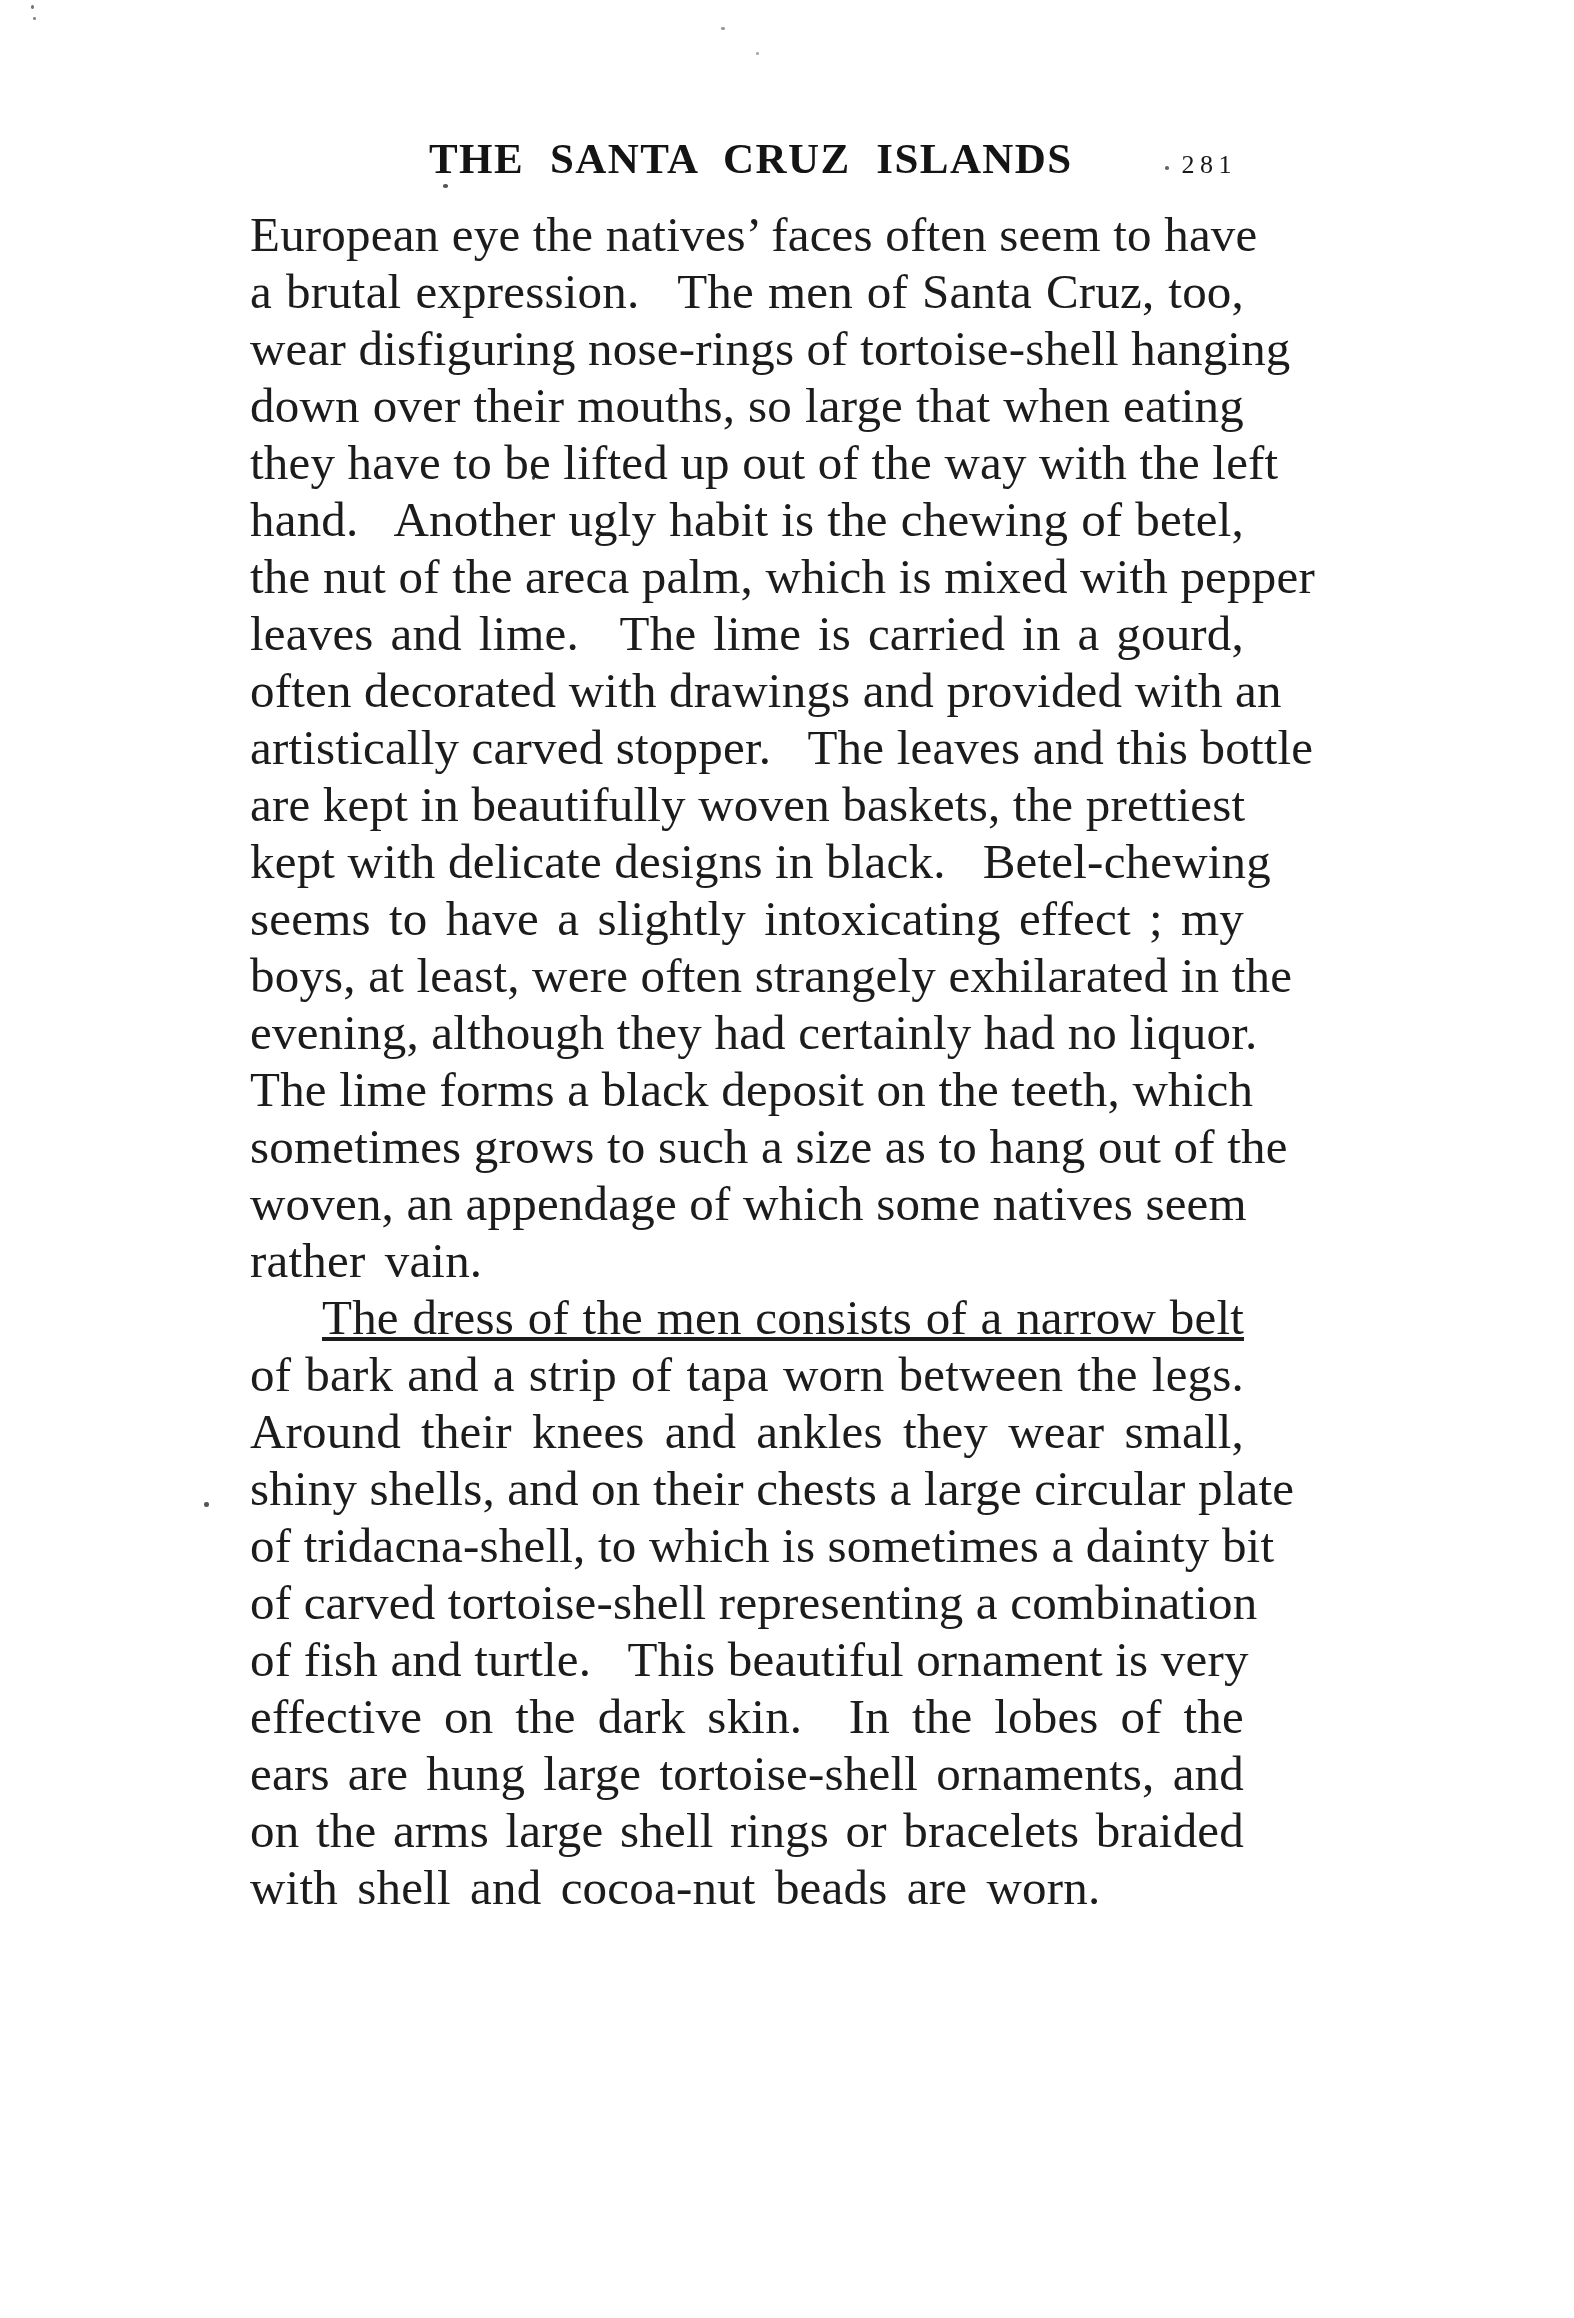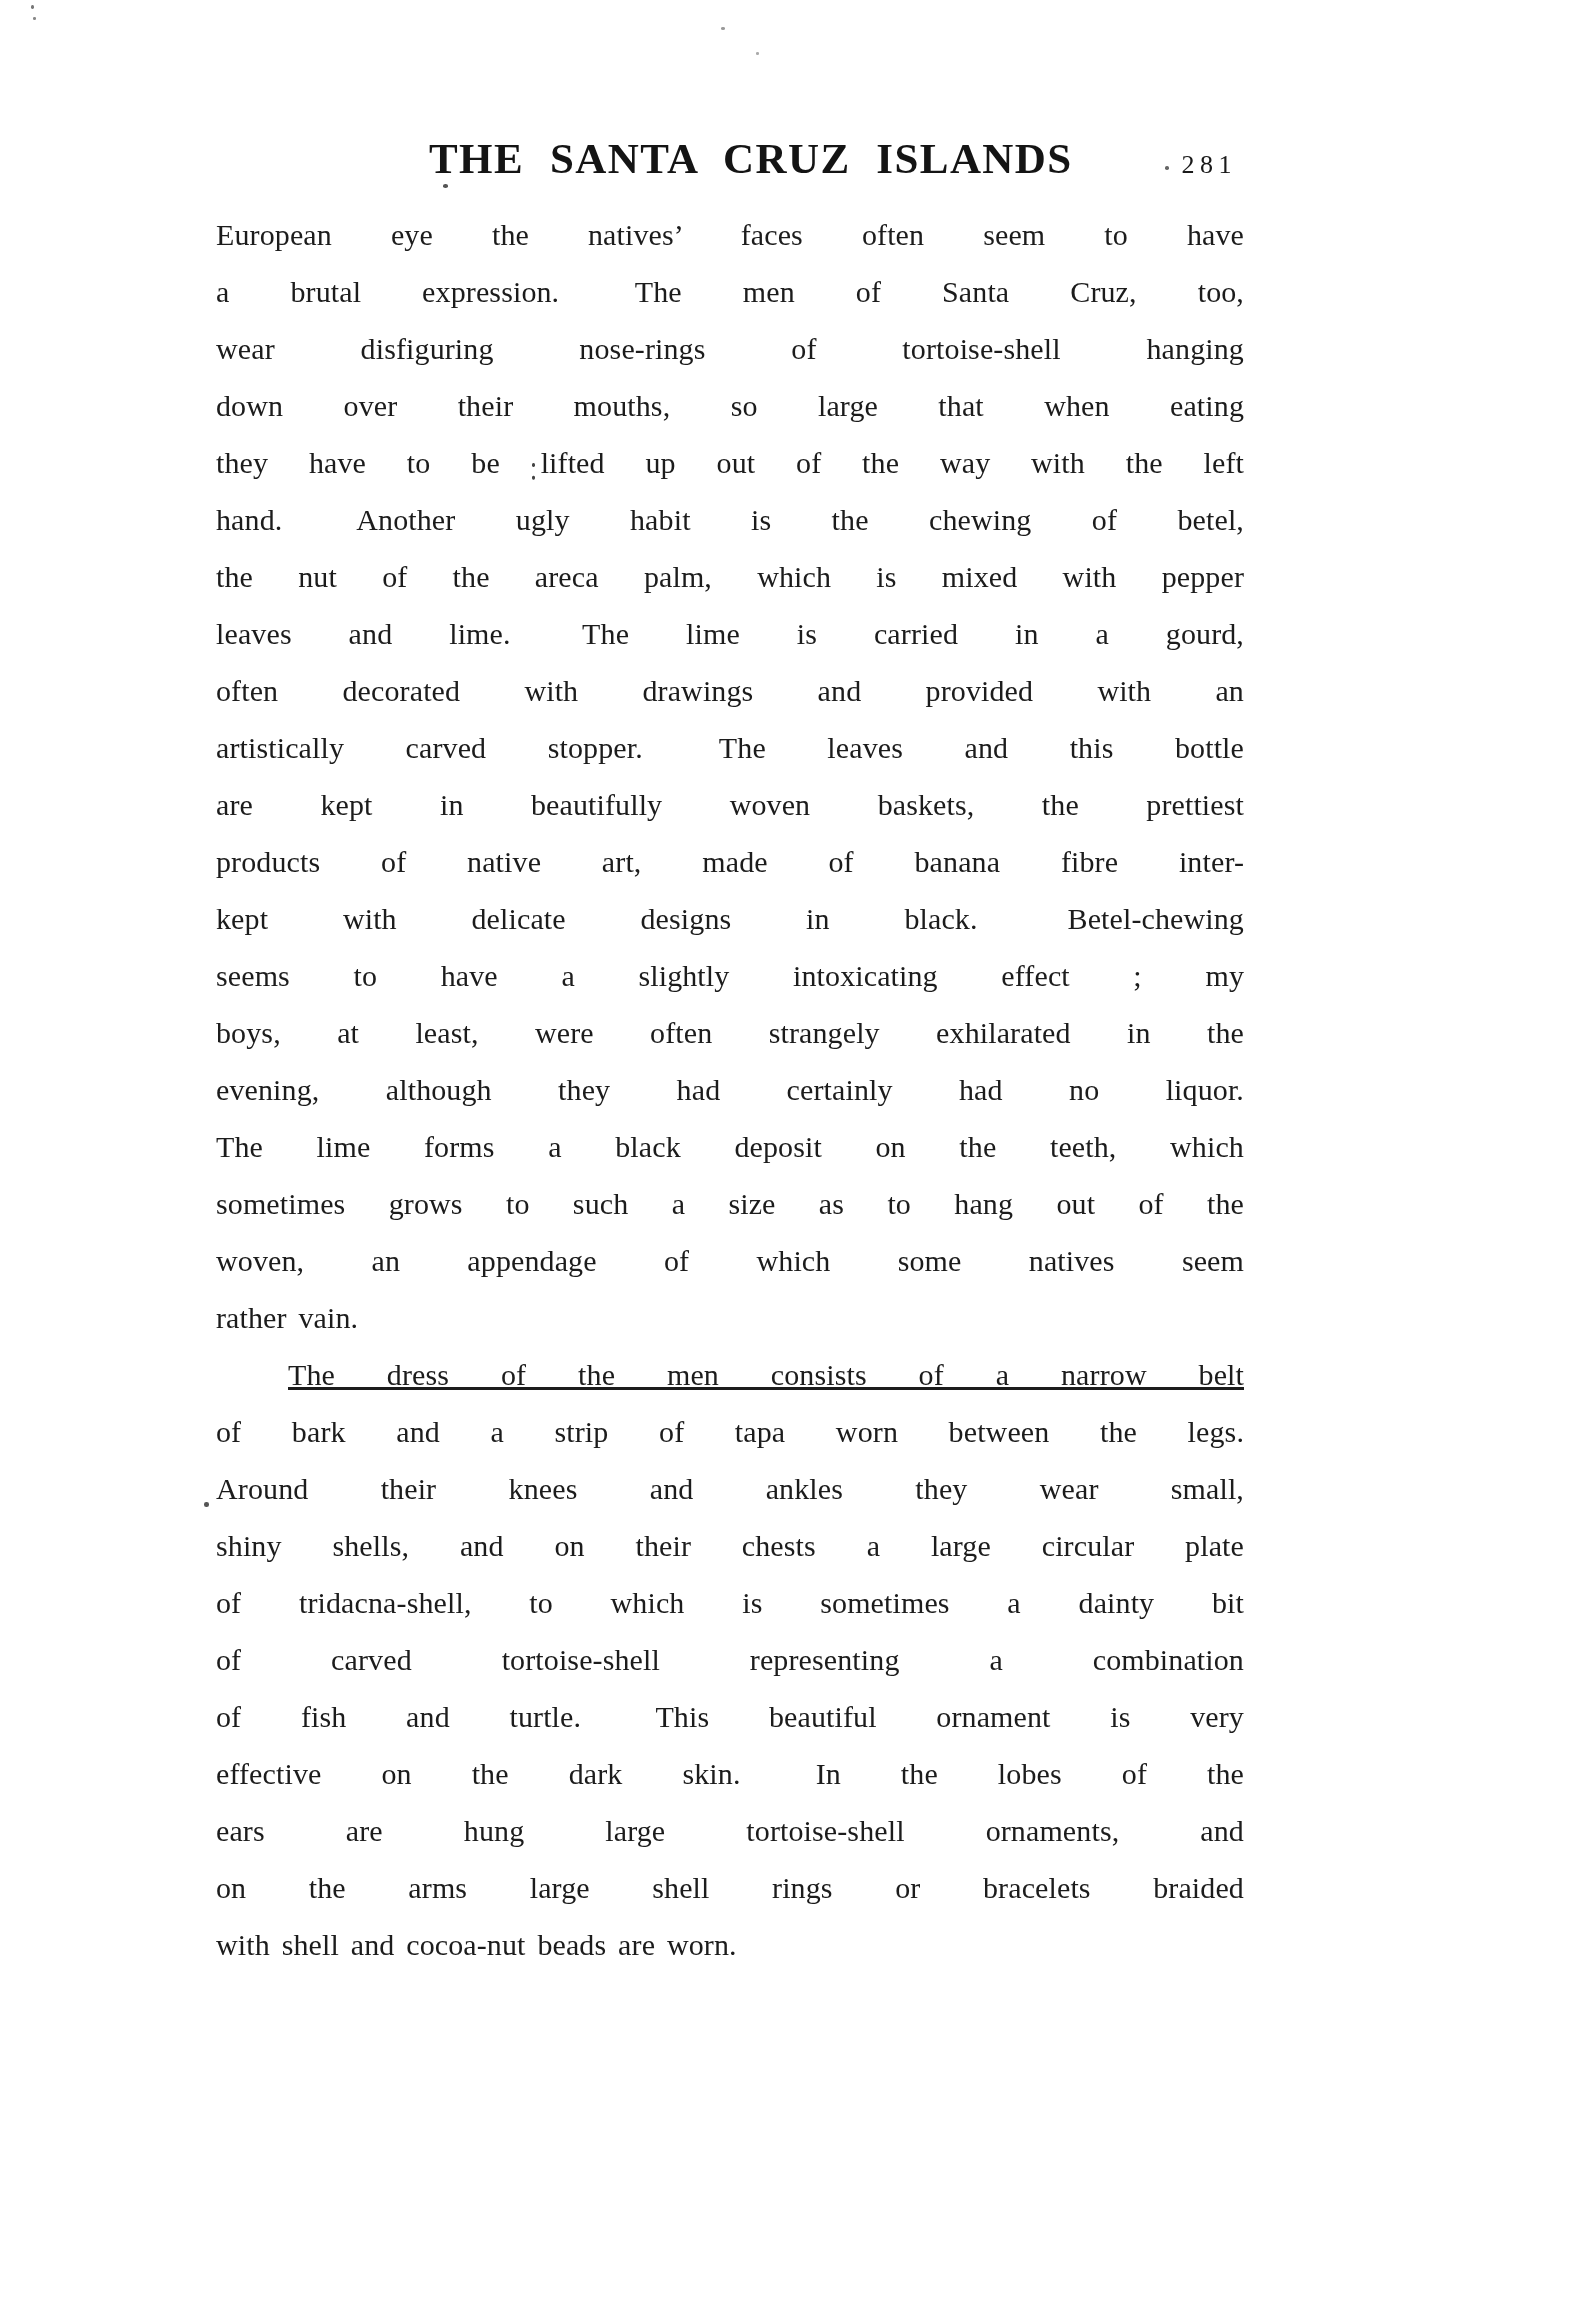--- a/index.html
+++ b/index.html
@@ -43,29 +43,30 @@
     color: #1a1a1a;
   }
   
   .text-block {
     position: absolute;
     top: 206px;
     left: 216px;
     width: 1028px;
   }
   .tline {
-    font-size: 30px;
+    font-size: 49px;
     line-height: 57px;
     height: 57px;
     letter-spacing: 0.004em;
     text-align: justify;
     text-align-last: justify;
     text-justify: inter-word;
     white-space: nowrap;
     overflow: visible;
+    margin-left: 34px;
   }
   .tline.lastline {
     text-align: left;
     text-align-last: left;
     word-spacing: 0.14em;
     white-space: normal;
   }
   .tline.indent {
     padding-left: 72px;
     text-decoration: underline;
@@ -109,21 +110,20 @@
       <div class="tline">a brutal expression.  The men of Santa Cruz, too,</div>
       <div class="tline">wear disfiguring nose-rings of tortoise-shell hanging</div>
       <div class="tline">down over their mouths, so large that when eating</div>
       <div class="tline">they have to be lifted up out of the way with the left</div>
       <div class="tline">hand.  Another ugly habit is the chewing of betel,</div>
       <div class="tline">the nut of the areca palm, which is mixed with pepper</div>
       <div class="tline">leaves and lime.  The lime is carried in a gourd,</div>
       <div class="tline">often decorated with drawings and provided with an</div>
       <div class="tline">artistically carved stopper.  The leaves and this bottle</div>
       <div class="tline">are kept in beautifully woven baskets, the prettiest</div>
-      <div class="tline">products of native art, made of banana fibre inter-</div>
       <div class="tline">kept with delicate designs in black.  Betel-chewing</div>
       <div class="tline">seems to have a slightly intoxicating effect ; my</div>
       <div class="tline">boys, at least, were often strangely exhilarated in the</div>
       <div class="tline">evening, although they had certainly had no liquor.</div>
       <div class="tline">The lime forms a black deposit on the teeth, which</div>
       <div class="tline">sometimes grows to such a size as to hang out of the</div>
       <div class="tline">woven, an appendage of which some natives seem</div>
       <div class="tline lastline">rather vain.</div>
       <div class="tline indent">The dress of the men consists of a narrow belt</div>
       <div class="tline">of bark and a strip of tapa worn between the legs.</div>

